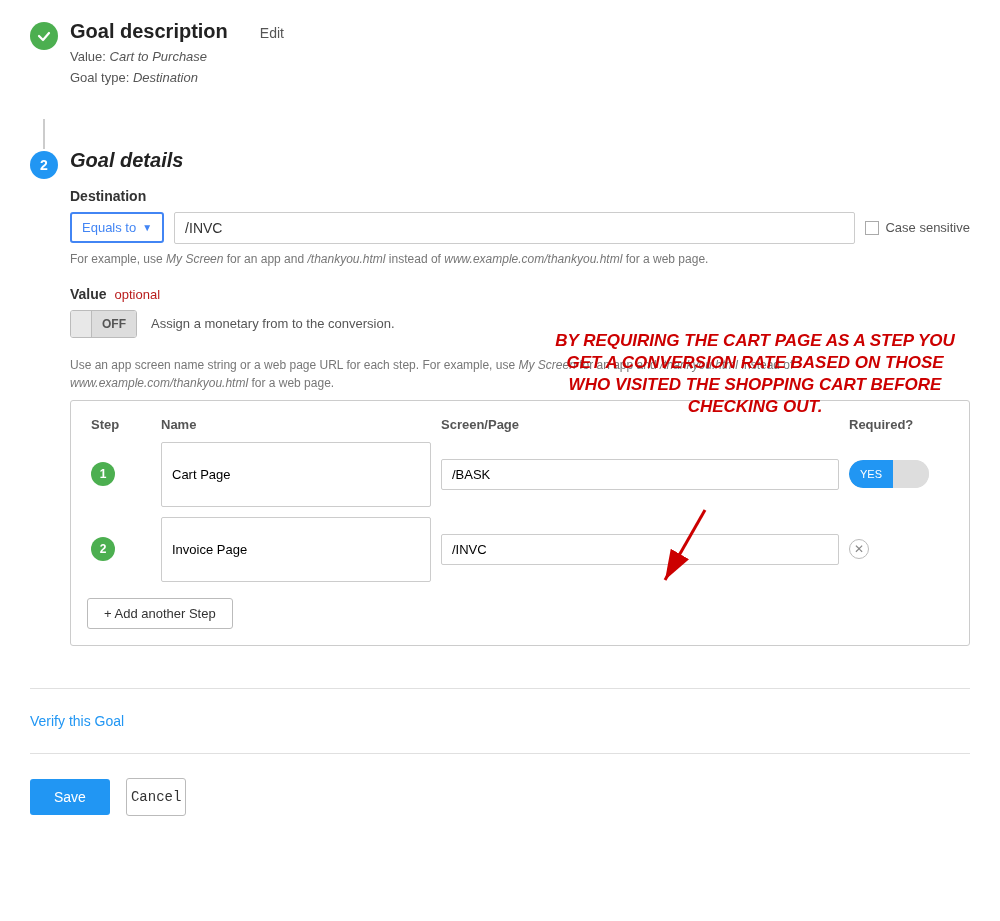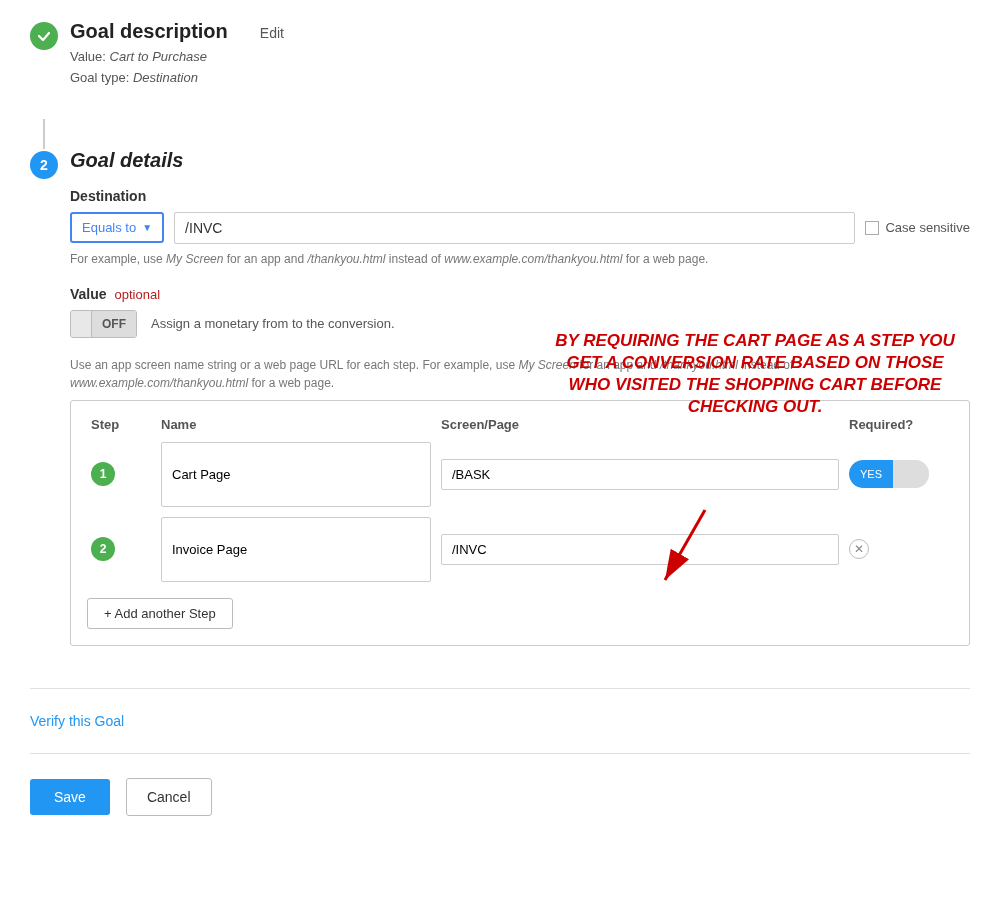--- a/index.html
+++ b/index.html
@@ -436,24 +436,25 @@
       border: none;
       padding: 10px 24px;
       font-size: 14px;
       border-radius: 3px;
       cursor: pointer;
     }
     .cancel-btn {
       background: #fff;
       color: #333;
       border: 1px solid #bbb;
-      padding: 10px 20px;
+      padding: 10px 4px;
       font-size: 14px;
       border-radius: 3px;
       cursor: pointer;
+      font-family: Liberation Mono, monospace;
     }
 
     .page-wrapper {
       position: relative;
     }
   </style>
 </head>
 <body>
 
 <div class="page-wrapper">

